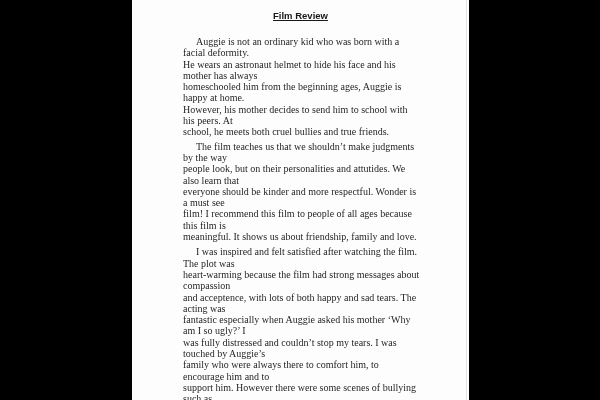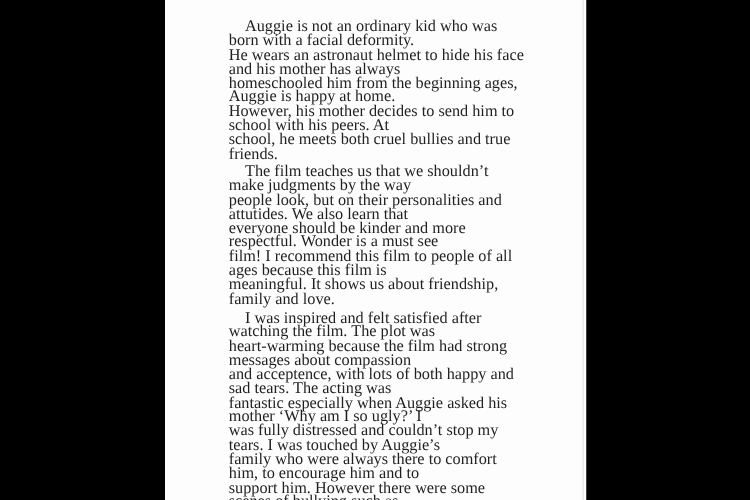--- a/index.html
+++ b/index.html
@@ -39,21 +39,21 @@
     line-height: 11px;
     text-decoration: underline;
     color: #181818;
   }
   .doc-body {
     margin-left: 51px;
     width: 238px;
   }
   .doc-paragraph {
     margin: 0;
-    font-size: 13px;
+    font-size: 10px;
     line-height: 11.3px;
     color: #1f1f1f;
     white-space: pre-line;
     text-indent: 13px;
     text-align: left;
   }
   .p1 { margin-top: 15px; }
   .p2 { margin-top: 4px; }
   .p3 { margin-top: 3px; }
   .signature {
@@ -62,20 +62,21 @@
     line-height: 11.3px;
     font-weight: bold;
     color: #181818;
     text-align: right;
   }
 </style>
 </head>
 <body>
 
 <div class="paper">
+  <h1 class="doc-title">Film Review</h1>
 
   <div class="doc-body">
     <p class="doc-paragraph p1">Auggie is not an ordinary kid who was born with a facial deformity.
 He wears an astronaut helmet to hide his face and his mother has always
 homeschooled him from the beginning ages, Auggie is happy at home.
 However, his mother decides to send him to school with his peers. At
 school, he meets both cruel bullies and true friends.</p>
 
     <p class="doc-paragraph p3">The film teaches us that we shouldn’t make judgments by the way
 people look, but on their personalities and attutides. We also learn that

